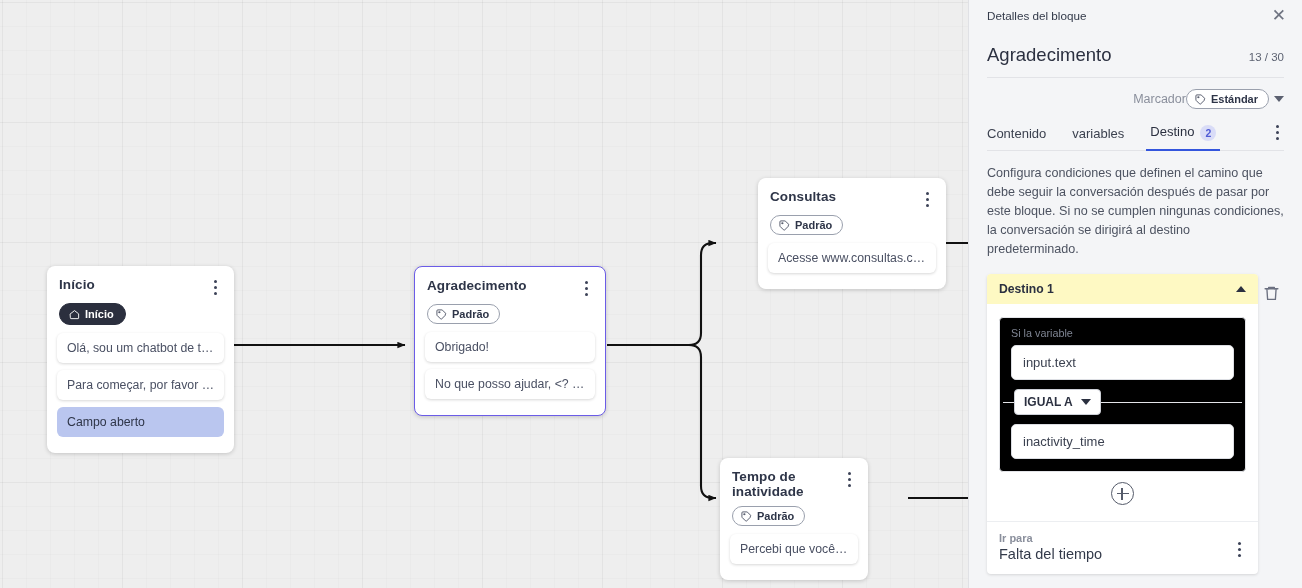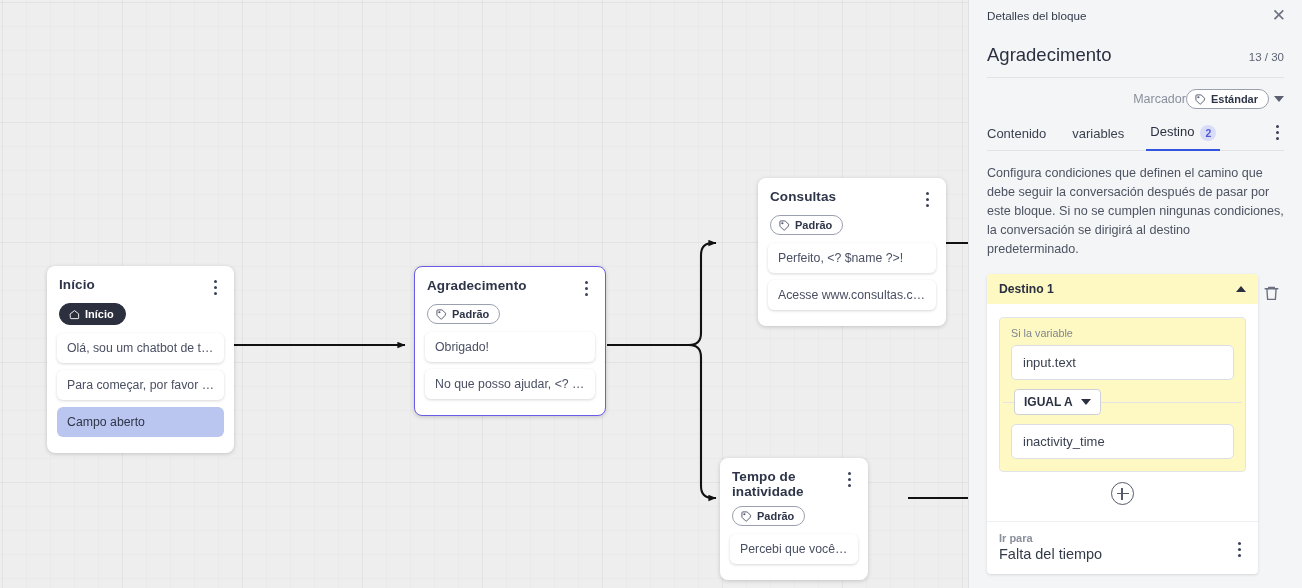--- a/index.html
+++ b/index.html
@@ -131,21 +131,21 @@
     box-shadow:0 1px 3px rgba(0,0,0,0.13); overflow:hidden; }
   .dest-head { background:#fef9c3; padding:8px 12px; display:flex;
     align-items:center; justify-content:space-between; }
   .dest-head-label { font-size:12.2px; color:#2b3040; font-weight:600; }
   .caret-up { width:0;height:0;border-left:5px solid transparent;
     border-right:5px solid transparent;border-bottom:6px solid #2b3040; }
   .trash { width:26px; padding-top:10px; display:flex; justify-content:center;
     cursor:pointer; }
   .dest-body { padding:13px 12px 12px 12px; }
   .cond-box { border:1px solid #e3e4e8; border-radius:4px; padding:9px 11px 12px 11px;
-    position:relative; background:#fef9c3; }
+    position:relative; background:#000000; }
   .cond-label { font-size:10.8px; color:#7f8593; margin-bottom:6px; }
   .field { border:1px solid #dcdee3; border-radius:5px; padding:9px 11px;
     font-size:13px; color:#3b4150; background:#fff; }
   .op-row { position:relative; margin:9px 3px; display:flex; align-items:center; }
   .op-row:before { content:""; position:absolute; left:-11px; right:-11px; top:50%;
     height:1px; background:#e3e4e8; }
   .op-select { position:relative; z-index:1; display:inline-flex; align-items:center;
     gap:8px; border:1px solid #cdd0d7; border-radius:4px; background:#fff;
     padding:5px 9px; font-size:12px; color:#2b3040; font-weight:600; cursor:pointer; }
   .plus-row { display:flex; justify-content:center; padding:10px 0 4px 0; }
@@ -241,21 +241,20 @@
       </div>
       <div class="badge-row">
         <span class="tag">
           <svg width="11" height="11" viewBox="0 0 24 24" fill="none" stroke="#4a5063" stroke-width="2" stroke-linecap="round" stroke-linejoin="round">
             <path d="M20.6 13.4 12.6 21.4a2 2 0 0 1-2.8 0l-7.2-7.2a2 2 0 0 1-.6-1.4V4a2 2 0 0 1 2-2h8.8a2 2 0 0 1 1.4.6l6.4 6.4a2 2 0 0 1 0 2.8z"></path>
             <circle cx="7" cy="7" r="1.3"></circle>
           </svg>
           <span>Padrão</span>
         </span>
       </div>
-      <div class="msg">Perfeito, &lt;? $name ?&gt;!</div>
       <div class="msg">Acesse www.consultas.com par...</div>
     </div>
 
     <div class="node" style="left:720px; top:458px; width:148px;">
       <div class="node-head">
         <div class="node-title">Tempo de inatividade</div>
         <div class="kebab">
             <i></i>
             <i></i>
             <i></i>

